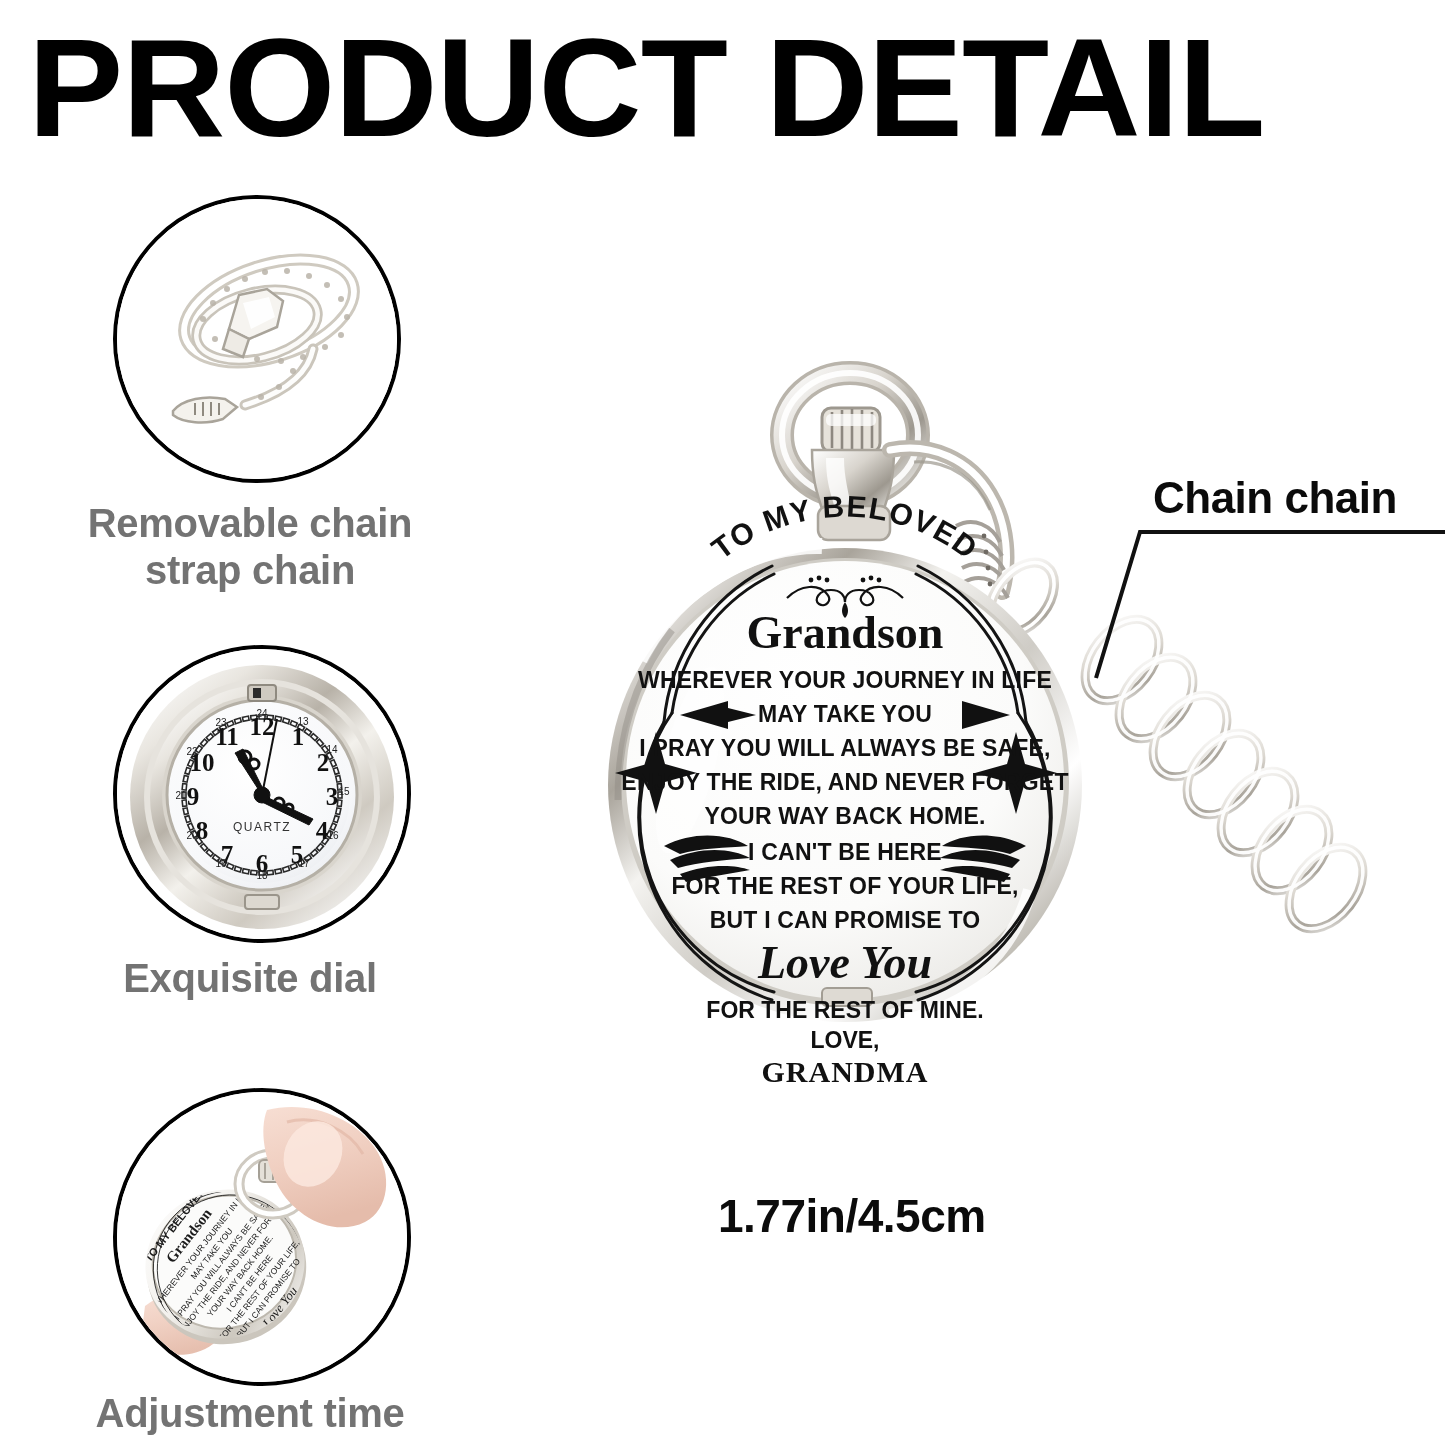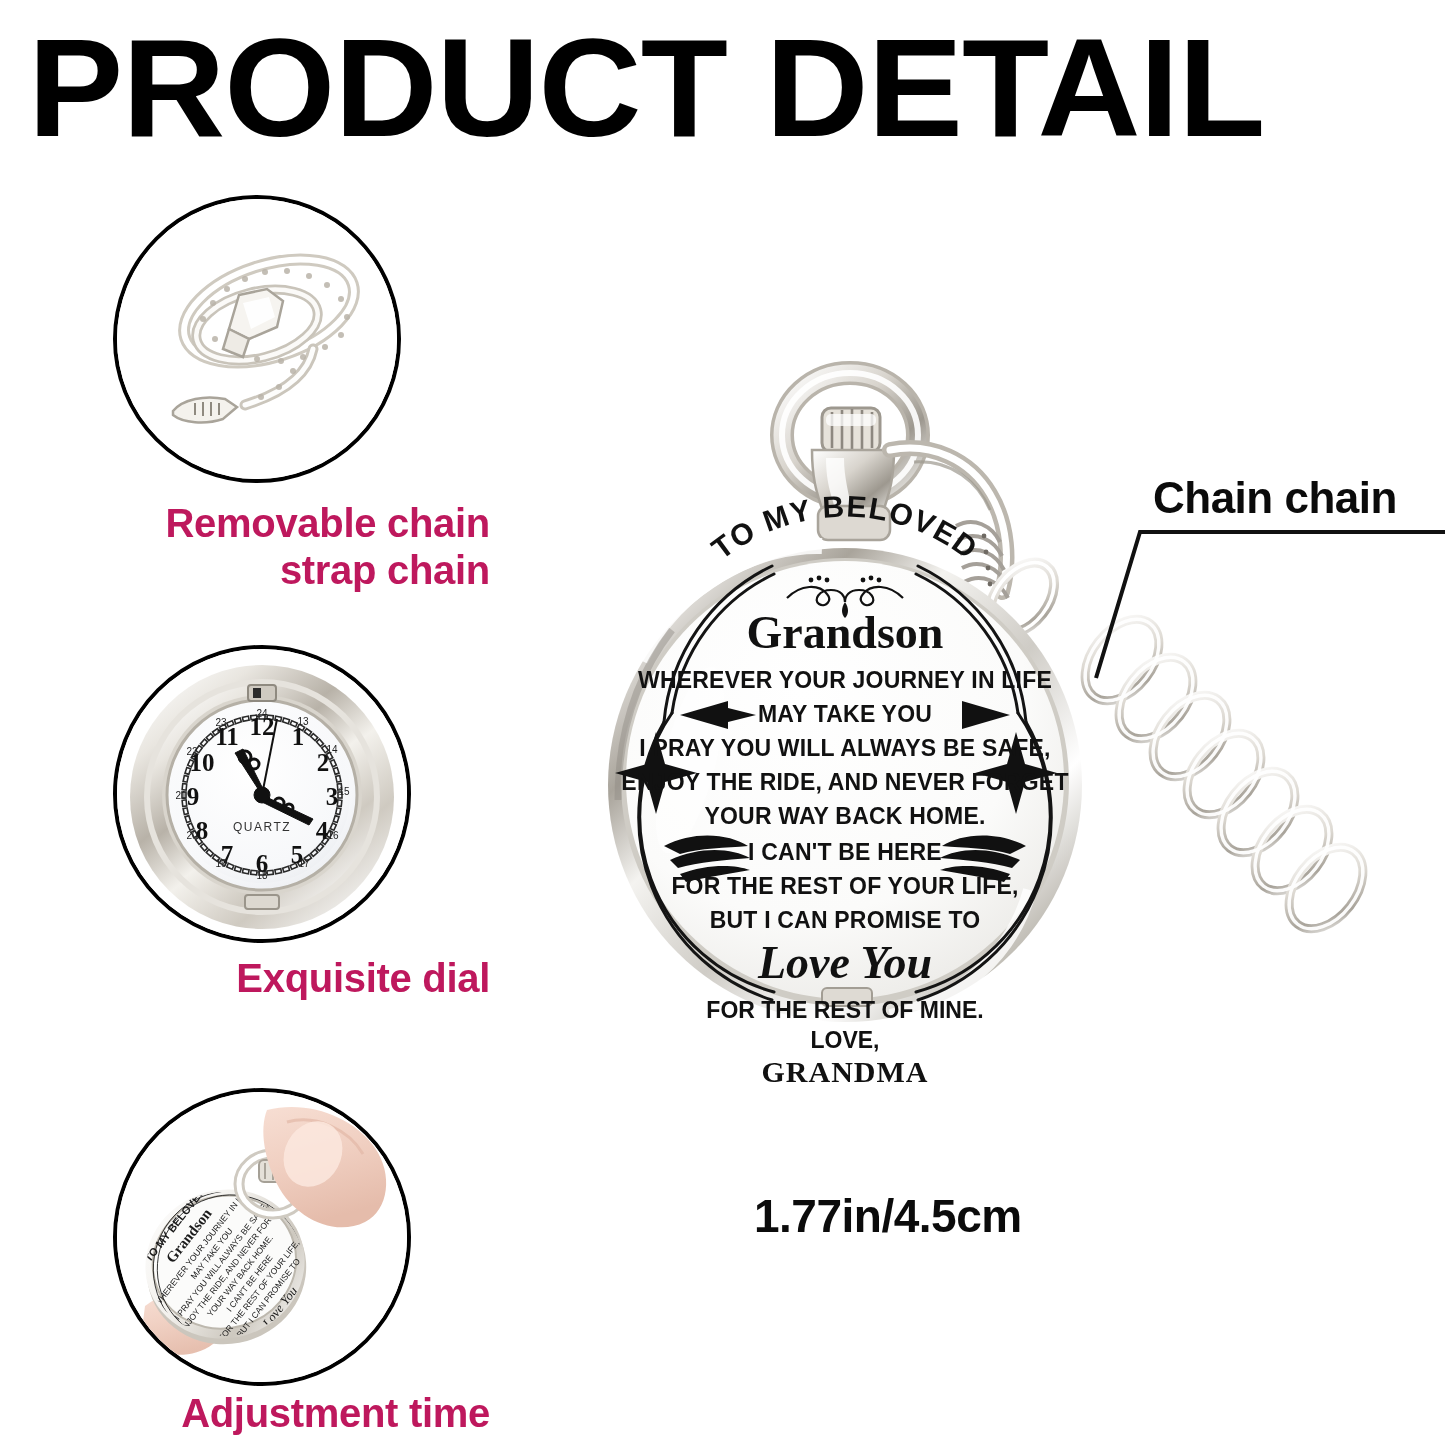--- a/index.html
+++ b/index.html
@@ -29,23 +29,23 @@
   }
   .circle-thumb{
     position:absolute;
     border-radius:50%;
     border:4px solid #000;
     background:#ffffff;
     overflow:hidden;
   }
   .feature-label{
     position:absolute;
-    text-align:right;
+    text-align:center;
     font-weight:bold;
-    color:#be185d;
+    color:#737373;
     font-size:40px;
     line-height:1.18;
     letter-spacing:-0.3px;
   }
 
   
   #thumb1{left:113px;top:195px;width:280px;height:280px;}
   #label1{left:10px;top:500px;width:480px;}
   
   #thumb2{left:113px;top:645px;width:290px;height:290px;}
@@ -65,21 +65,21 @@
     position:absolute;
     font-weight:bold;
     color:#0b0b0b;
     font-size:44px;
     line-height:1.25;
     letter-spacing:-0.5px;
     white-space:nowrap;
   }
   #chain-anno{left:1153px;top:470px;}
   #chain-anno .l2{display:block;}
-  #size-anno{left:718px;top:1188px;font-size:46px;margin-left:36px;}
+  #size-anno{left:718px;top:1188px;font-size:46px;}
 
   .leader{position:absolute;left:1060px;top:500px;width:390px;height:200px;}
 </style>
 </head>
 <body>
 
 <div class="page">
 
   <div class="title">PRODUCT DETAIL</div>
 

